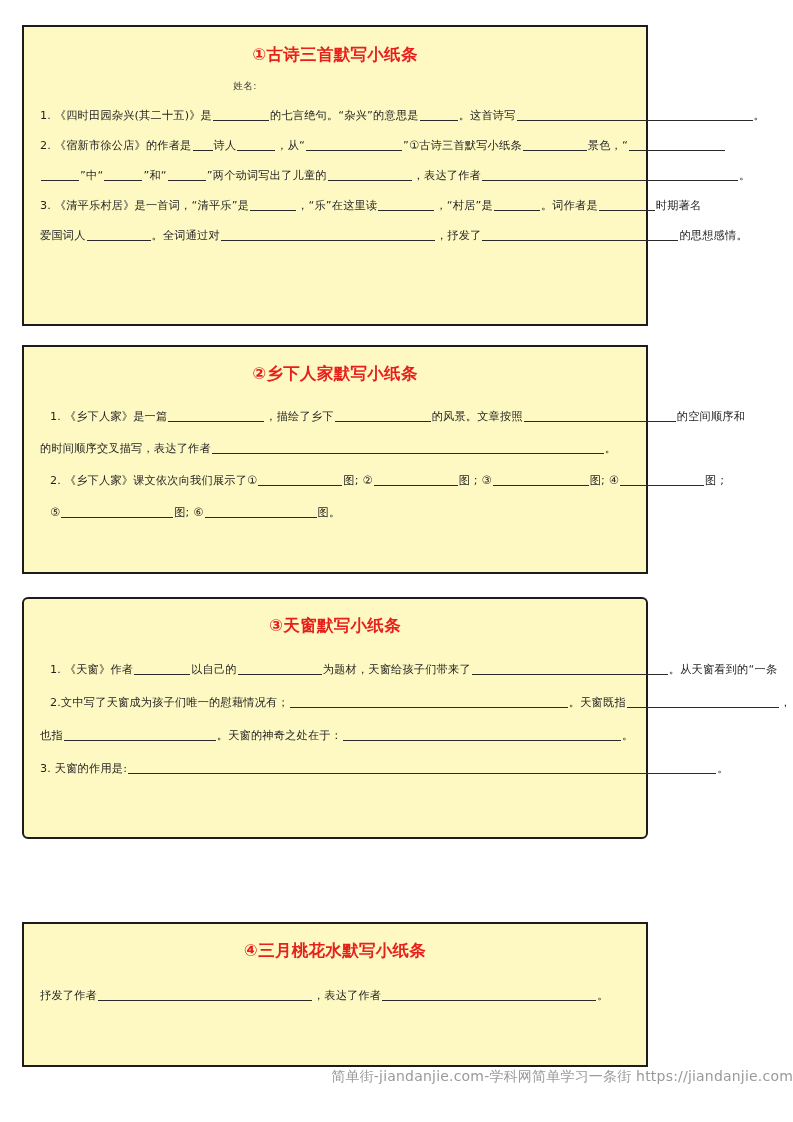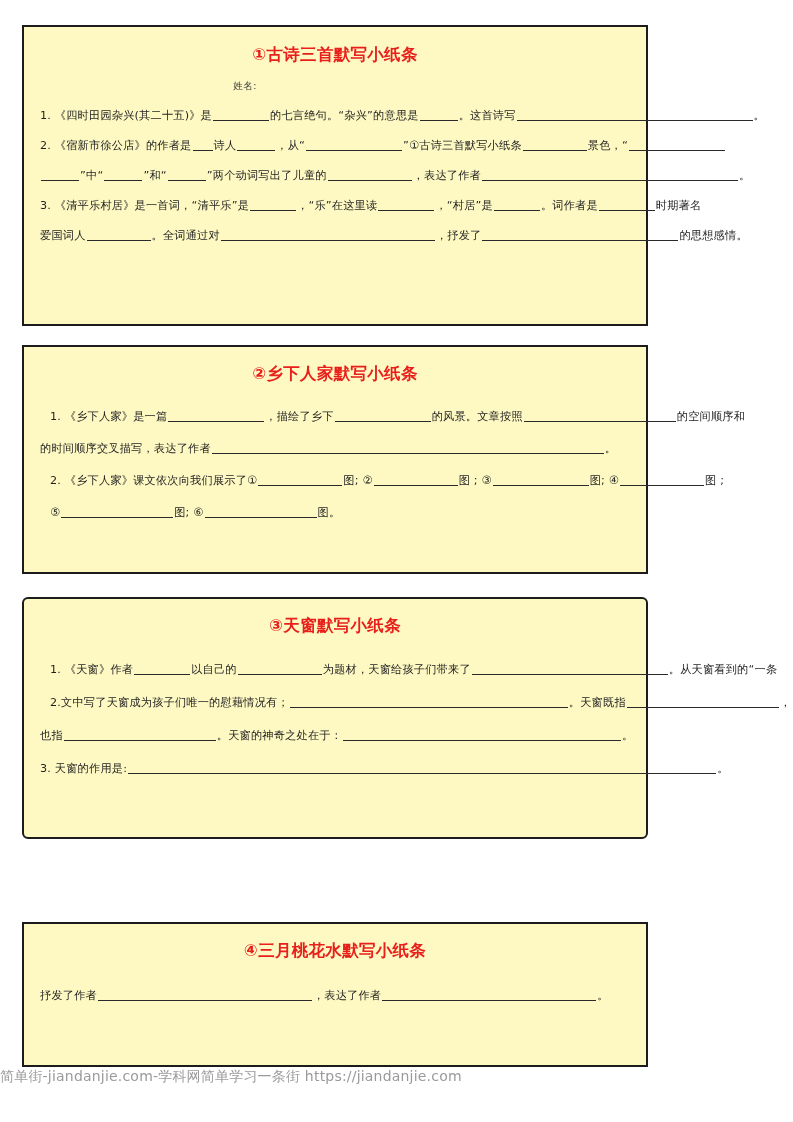--- a/index.html
+++ b/index.html
@@ -105,21 +105,21 @@
   .b26 { width: 256px; }
   .b28 { width: 278px; }
   .b40 { width: 392px; }
   .b60 { width: 588px; }
 
   .footer {
     position: absolute;
     left: 0;
     top: 1068px;
     width: 793px;
-    text-align: left;
+    text-align: right;
     font-size: 14px;
     color: #9a9a9a;
     letter-spacing: 0.2px;
   }
 </style>
 </head>
 <body>
 
 <div class="page">
 

